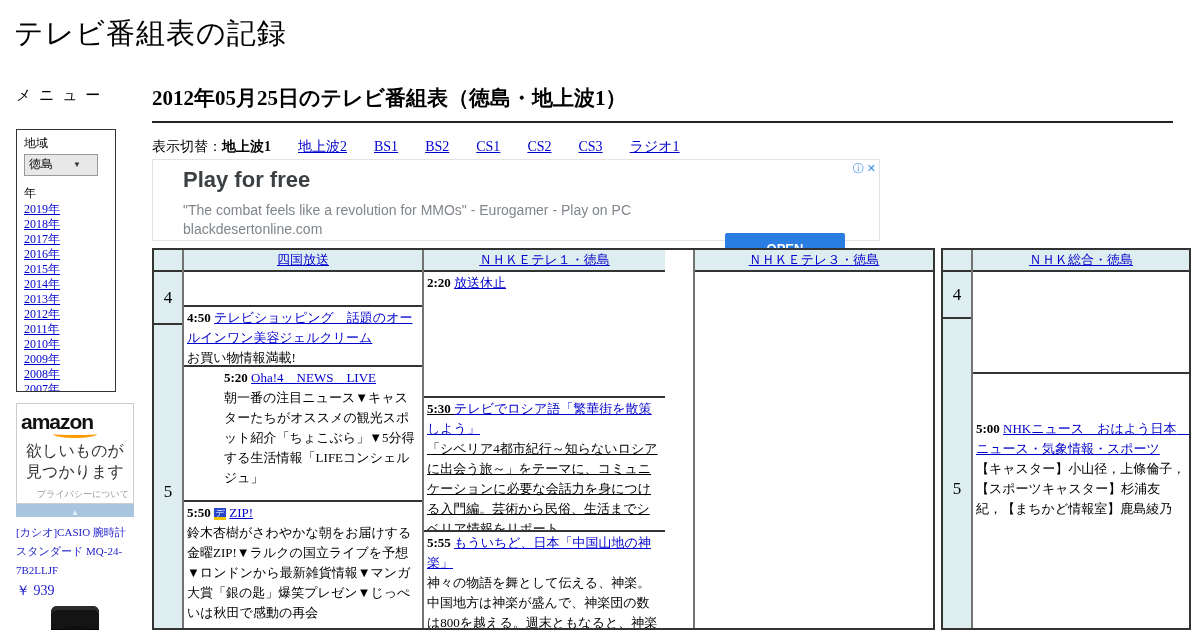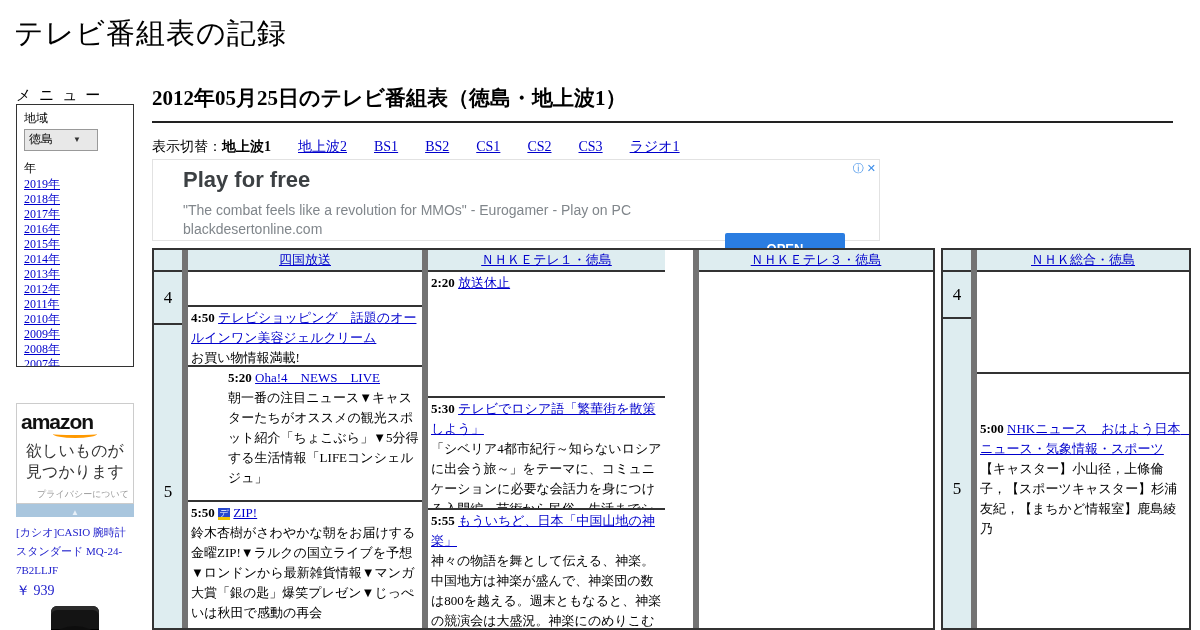--- a/index.html
+++ b/index.html
@@ -9,21 +9,21 @@
     background:#fff; font-family:"Liberation Serif", serif; color:#000;
   }
   a { color:#0000cc; text-decoration:underline; cursor:pointer; }
 
   
   .site-title { position:absolute; left:14px; top:14px; font-size:29px; font-weight:400; letter-spacing:1px; }
 
   
   .menu-title { position:absolute; left:16px; top:86px; font-size:15px; letter-spacing:2px; }
   .menu-box {
-    position:absolute; left:16px; top:104px; width:118px; height:263px;
+    position:absolute; left:16px; top:129px; width:100px; height:263px;
     border:1px solid #333; padding:5px 7px; font-size:12px; overflow:hidden;
   }
   .region-label { margin-bottom:2px; }
   .fake-select {
     width:74px; border:1px solid #999; background:#e8e8e8; padding:1px 16px 2px 4px;
     font-size:12px; display:flex; justify-content:space-between; align-items:center; cursor:default;
   }
   .fake-select .caret { font-size:8px; color:#333; }
   .year-label { margin-top:9px; }
   .years a { display:block; line-height:15px; font-size:12px; }
@@ -64,21 +64,21 @@
     display:flex; align-items:center; justify-content:center; border-radius:2px; cursor:pointer;margin-top:46px;
   }
   .ad-icons { position:absolute; right:3px; top:1px; font-size:11px; color:#3b8ce8; }
   .ad-icons span { margin-left:3px; cursor:pointer; }
 
   
   .sched { position:absolute; left:0; top:164px; display:flex; }
   .sched-gap { width:6px; }
   .tbl { display:flex; border:2px solid #333; height:382px; overflow:hidden; background:#fff; }
   .col { display:flex; flex-direction:column; overflow:hidden; }
-  .col + .col { border-left:6px solid #737373; }
+  .col + .col { border-left:2px solid #737373; }
   .col-head {
     flex:0 0 auto; height:22px; background:#deedf0; border-bottom:2px solid #333;
     display:flex; align-items:center; justify-content:center; font-size:13px; white-space:nowrap;
   }
   .cell { flex:0 0 auto; border-bottom:2px solid #333; padding:1px 3px; font-size:13px; line-height:20px; overflow:hidden; }
   .cell.last { flex:1 0 auto; border-bottom:none; }
   .timecol .cell { background:#deedf0; display:flex; align-items:center; justify-content:center; padding:0; }
   .hour-num { font-size:17px; }
   .ptime { font-weight:bold; }
   .pdesc { }
@@ -177,21 +177,21 @@
             <div class="cell" style="height: 35px;"></div>
             <div class="cell" style="height: 60px;"><span class="ptime">4:50 </span><a>テレビショッピング　話題のオールインワン美容ジェルクリーム</a><div class="pdesc">お買い物情報満載!</div></div>
             <div class="cell" style="height: 135px; padding-left: 40px;"><span class="ptime">5:20 </span><a>Oha!4　NEWS　LIVE</a><div class="pdesc">朝一番の注目ニュース▼キャスターたちがオススメの観光スポット紹介「ちょこぶら」▼5分得する生活情報「LIFEコンシェルジュ」</div></div>
             <div class="cell last"><span class="ptime">5:50 </span><span class="dmark">デ</span> <a>ZIP!</a><div class="pdesc">鈴木杏樹がさわやかな朝をお届けする金曜ZIP!▼ラルクの国立ライブを予想▼ロンドンから最新雑貨情報▼マンガ大賞「銀の匙」爆笑プレゼン▼じっぺいは秋田で感動の再会</div></div>
           </div>
           <div class="col" style="width: 243px;">
             <div class="col-head">
               <a>ＮＨＫＥテレ１・徳島</a>
             </div>
             <div class="cell" style="height: 126px;"><span class="ptime">2:20 </span><a>放送休止</a></div>
-            <div class="cell" style="height: 112px;"><span class="ptime">5:30 </span><a>テレビでロシア語「繁華街を散策しよう」</a><div class="pdesc">「シベリア4都市紀行～知らないロシアに出会う旅～」をテーマに、コミュニケーションに必要な会話力を身につける入門編。芸術から民俗、生活までシベリア情報をリポート。</div></div>
+            <div class="cell" style="height: 134px; text-decoration: underline;"><span class="ptime">5:30 </span><a>テレビでロシア語「繁華街を散策しよう」</a><div class="pdesc">「シベリア4都市紀行～知らないロシアに出会う旅～」をテーマに、コミュニケーションに必要な会話力を身につける入門編。芸術から民俗、生活までシベリア情報をリポート。</div></div>
             <div class="cell last"><span class="ptime">5:55 </span><a>もういちど、日本「中国山地の神楽」</a><div class="pdesc">神々の物語を舞として伝える、神楽。中国地方は神楽が盛んで、神楽団の数は800を越える。週末ともなると、神楽の競演会は大盛況。神楽にのめりこむ若者たちの姿</div></div>
           </div>
           <div class="col" style="width: 240px; margin-left: 28px;">
             <div class="col-head">
               <a>ＮＨＫＥテレ３・徳島</a>
             </div>
             <div class="cell last"></div>
           </div>
         </div>
         <div class="sched-gap"></div>

